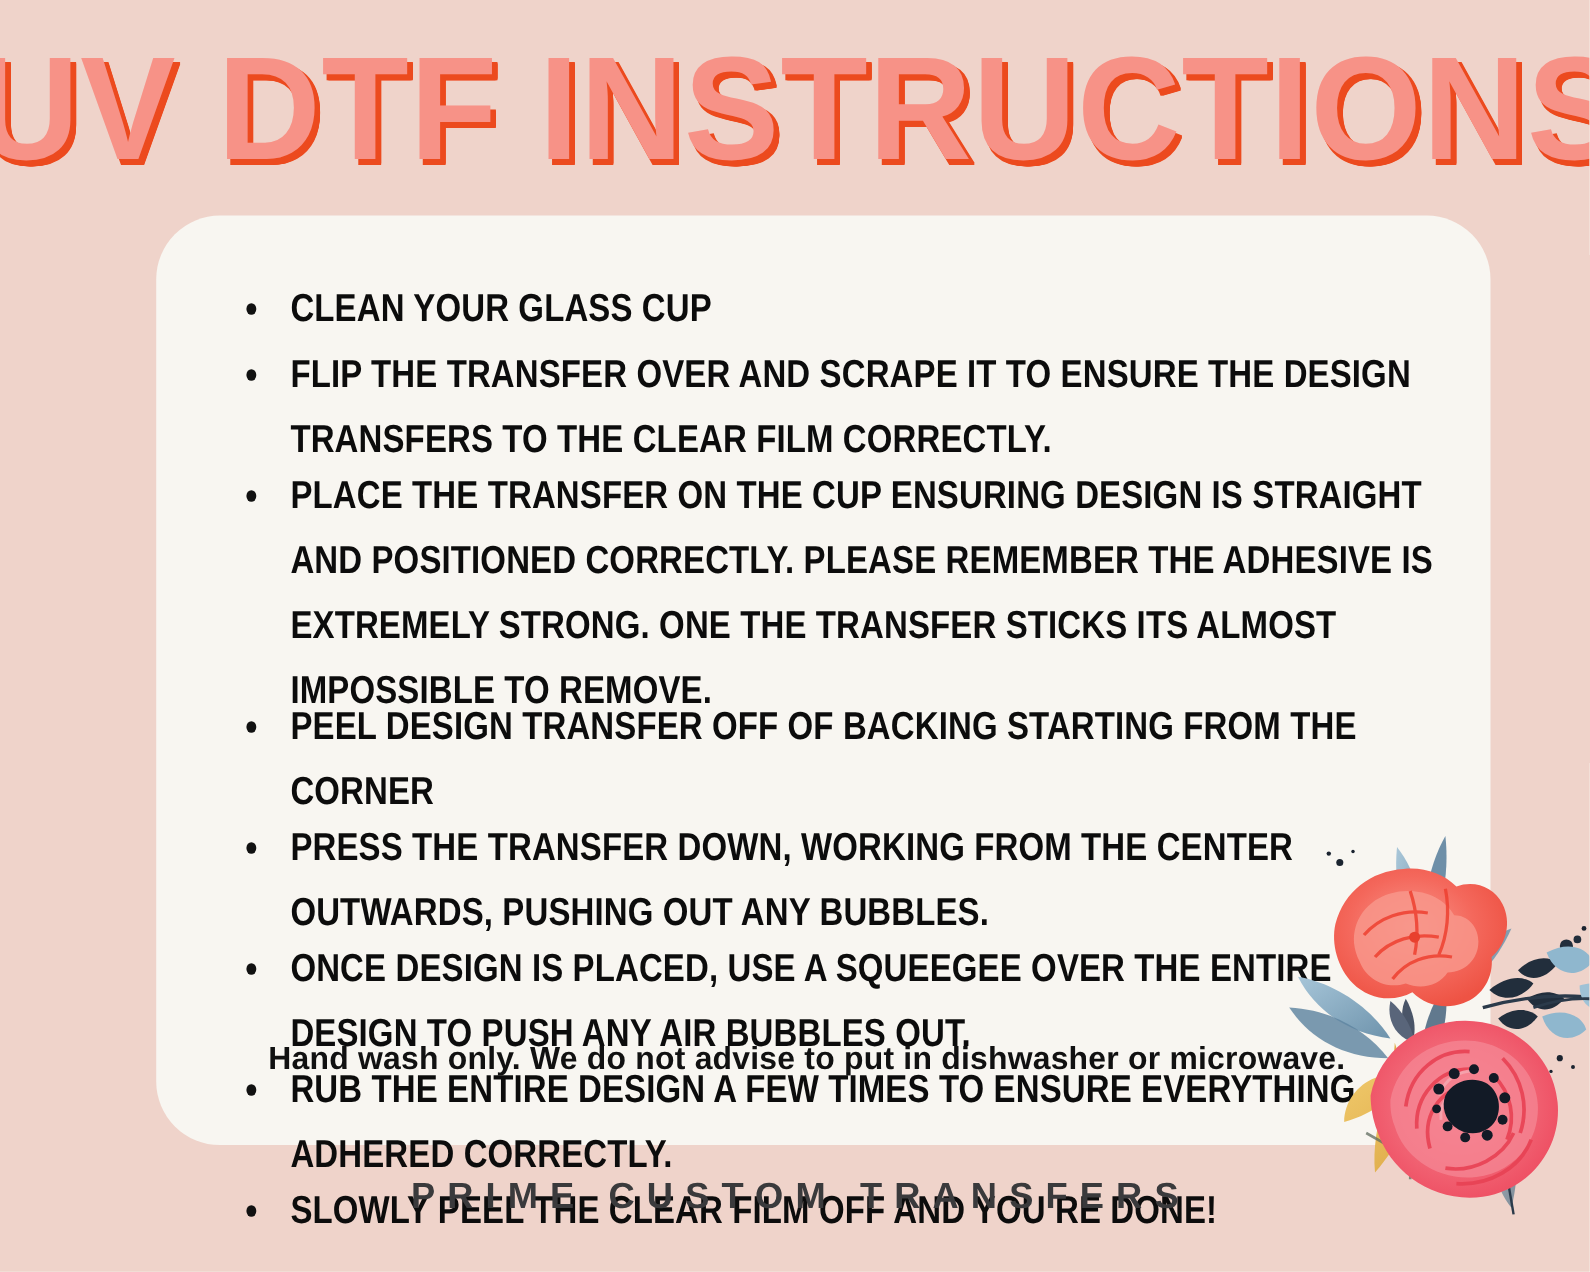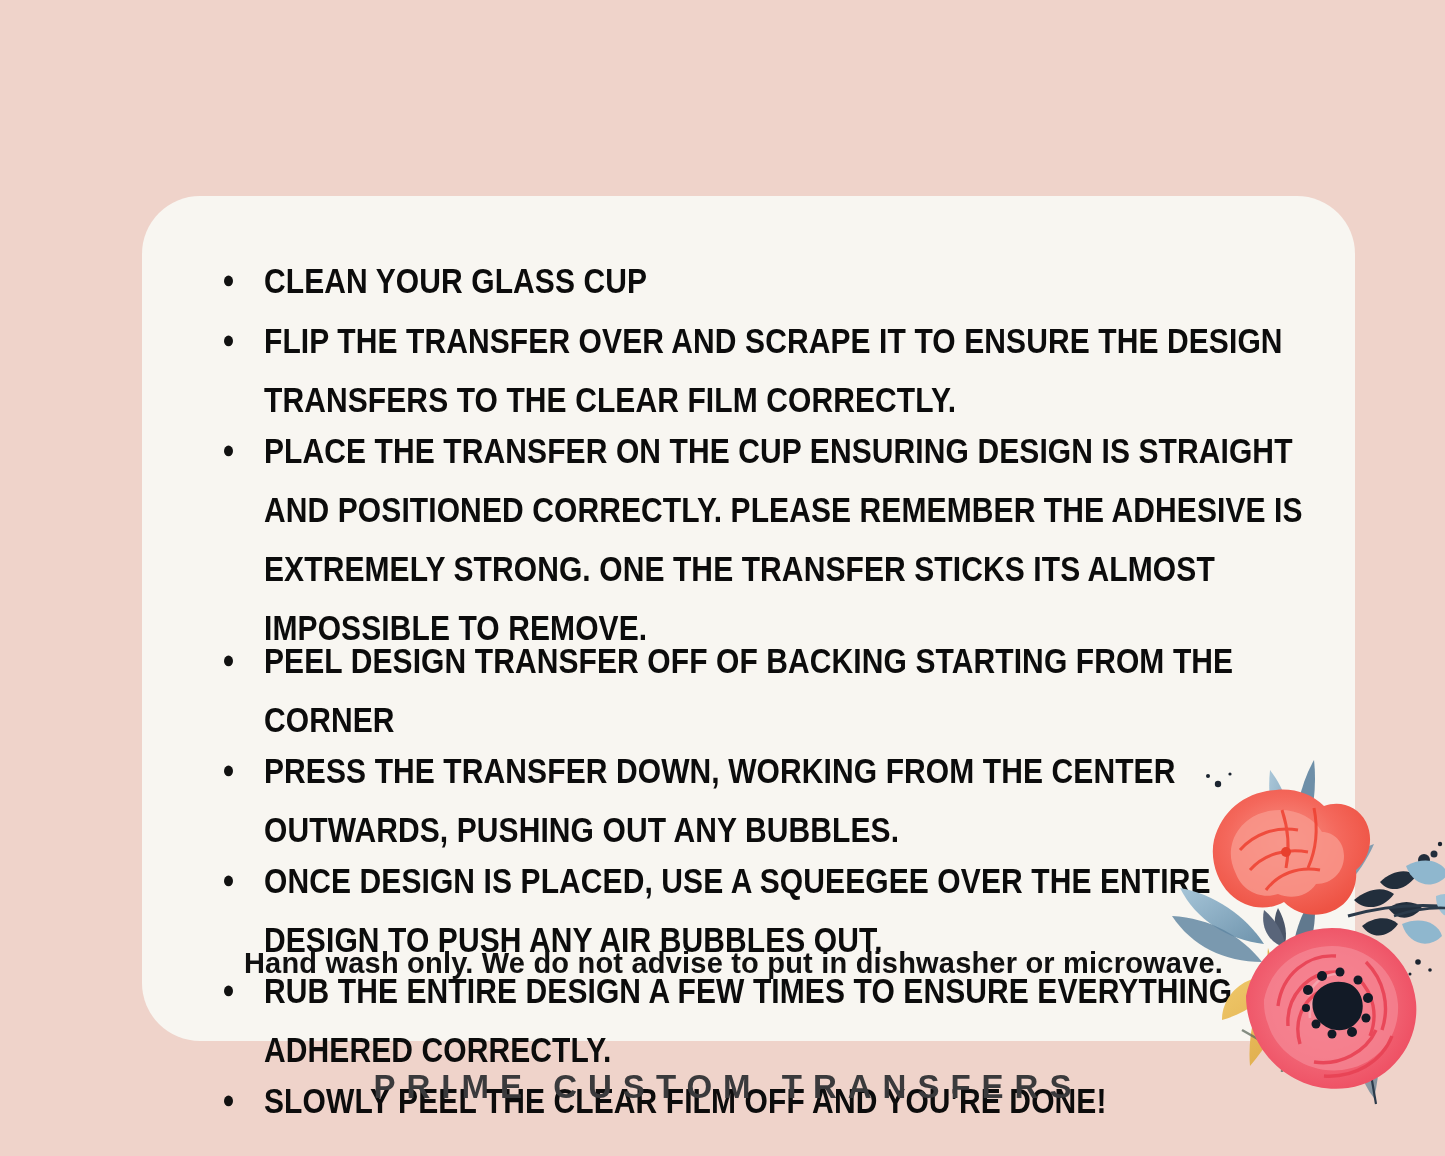--- a/index.html
+++ b/index.html
@@ -144,20 +144,23 @@
     height: 410px;
     pointer-events: none;
   }
   #floral svg { display: block; width: 340px; height: 410px; }
 </style>
 </head>
 <body>
 
 <div id="poster">
 
+  <div id="title-wrap">
+    <h1 id="poster-title">UV DTF INSTRUCTIONS</h1>
+  </div>
 
   <div id="card">
 
     <ul id="steps-list">
       <li>
         <span class="bullet"></span>
         <span class="txt">Clean your glass cup</span>
       </li>
       <li>
         <span class="bullet"></span>

